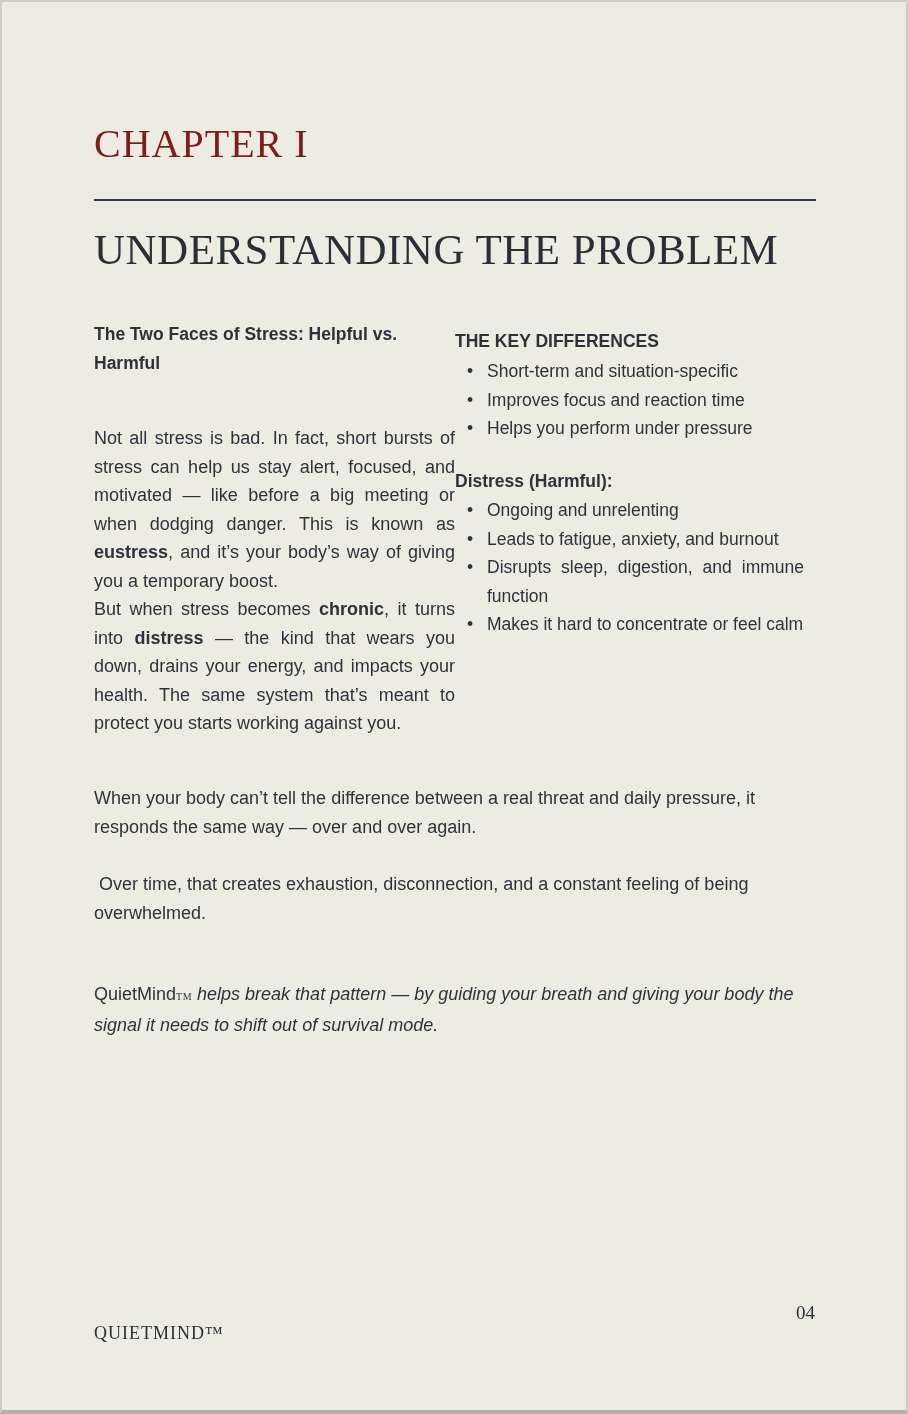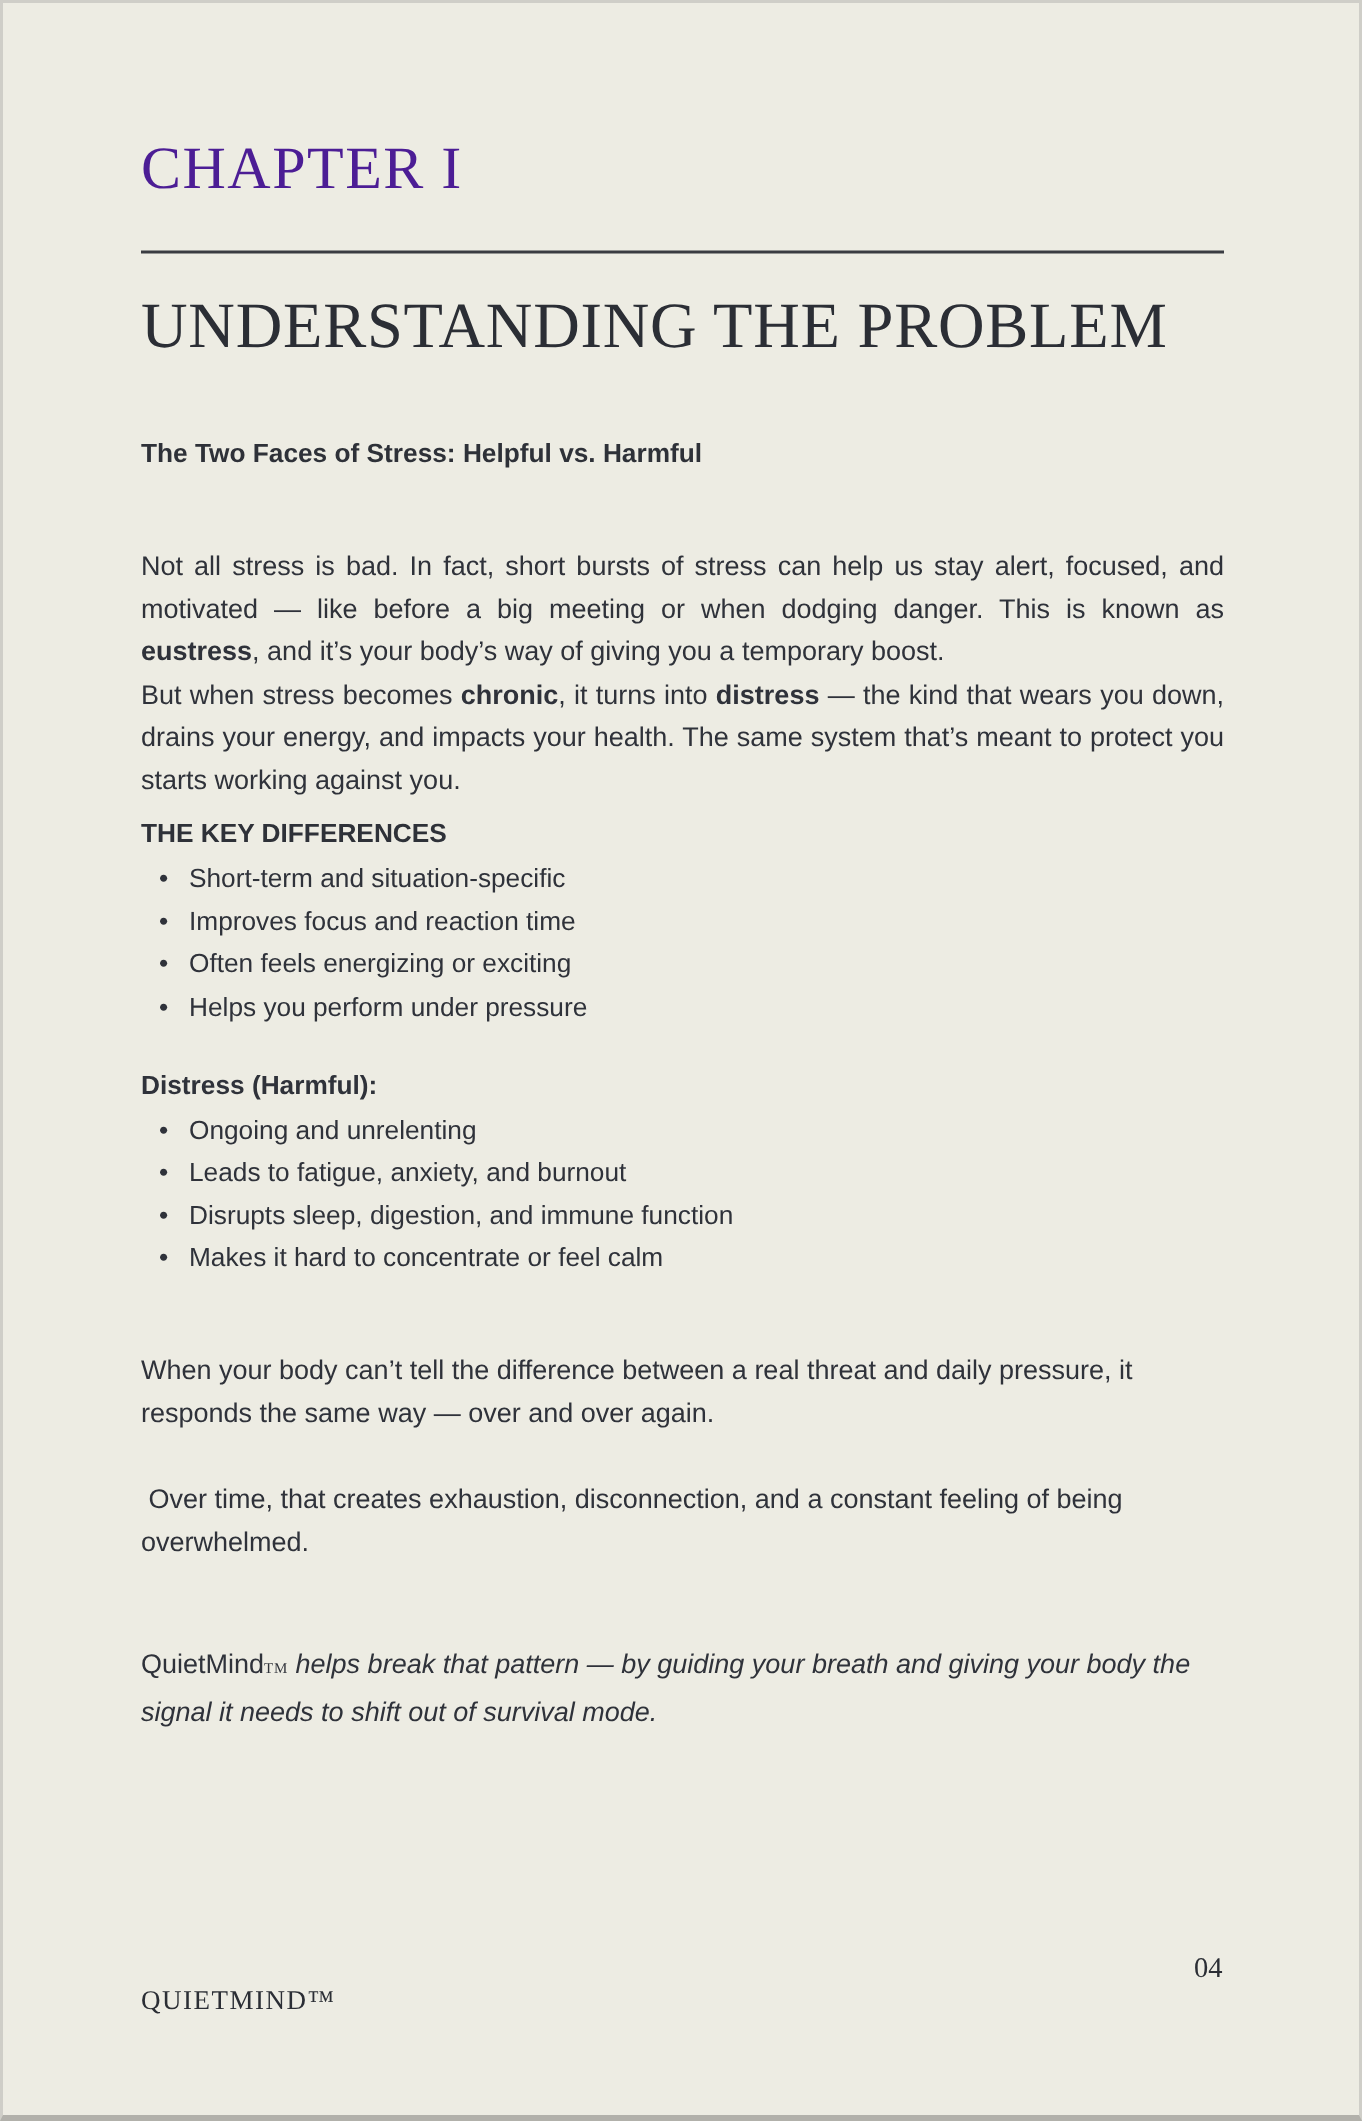--- a/index.html
+++ b/index.html
@@ -9,45 +9,44 @@
     box-sizing:border-box;
     background:#EDECE3;
     border:2px solid #cfcec8;
     border-bottom:4px solid #b2b1ab;
     overflow:hidden;
     font-family:"Liberation Sans","DejaVu Sans",sans-serif;
     color:#2F323A;
   }
   .content{padding:0 90px 0 92px;}
   .chapter-label{
-    margin:0;padding-top:87px;
+    margin:0;padding-top:119px;
     font-family:"Liberation Serif","DejaVu Serif",serif;
     font-weight:400;
     font-size:40px;line-height:1.15;
     letter-spacing:1px;
-    color:#4c1d95;
+    color:#7f1d1d;
     white-space:nowrap;
   }
   .divider{
     height:2px;background:#3A3C42;border:0;
     margin:32px 0 0 0;width:100%;
   }
   .page-title{
     margin:24px 0 0 0;
     font-family:"Liberation Serif","DejaVu Serif",serif;
     font-weight:400;
     font-size:43px;line-height:1.15;
     letter-spacing:0.5px;
     color:#2B2E35;
     white-space:nowrap;
   }
   .columns{
     display:flex;
     margin-top:46px;
-    flex-direction:column;
   }
   .col{flex:1 1 0;min-width:0;}
   .col-heading{
     margin:0;
     font-size:17.5px;font-weight:700;
     line-height:29px;
     color:#2E3138;
   }
   .col-left .col-heading{margin-bottom:46px;}
   .col-right .col-heading{margin-top:7px;margin-bottom:0;}
@@ -122,21 +121,20 @@
         <p class="body-par"><span>Not all stress is bad. In fact, short bursts of stress can help us stay alert, focused, and motivated — like before a big meeting or when dodging danger. This is known as </span><b>eustress</b><span>, and it’s your body’s way of giving you a temporary boost.</span></p>
         <p class="body-par"><span>But when stress becomes </span><b>chronic</b><span>, it turns into </span><b>distress</b><span> — the kind that wears you down, drains your energy, and impacts your health. The same system that’s meant to protect you starts working against you.</span></p>
       </div>
 
       <div class="col col-right">
         <p class="col-heading">THE KEY DIFFERENCES</p>
 
         <ul class="bullet-list">
           <li>Short-term and situation-specific</li>
           <li>Improves focus and reaction time</li>
-          <li>Often feels energizing or exciting</li>
           <li>Helps you perform under pressure</li>
         </ul>
 
         <p class="subheading">Distress (Harmful):</p>
         <ul class="bullet-list">
           <li>Ongoing and unrelenting</li>
           <li>Leads to fatigue, anxiety, and burnout</li>
           <li>Disrupts sleep, digestion, and immune function</li>
           <li>Makes it hard to concentrate or feel calm</li>
         </ul>

